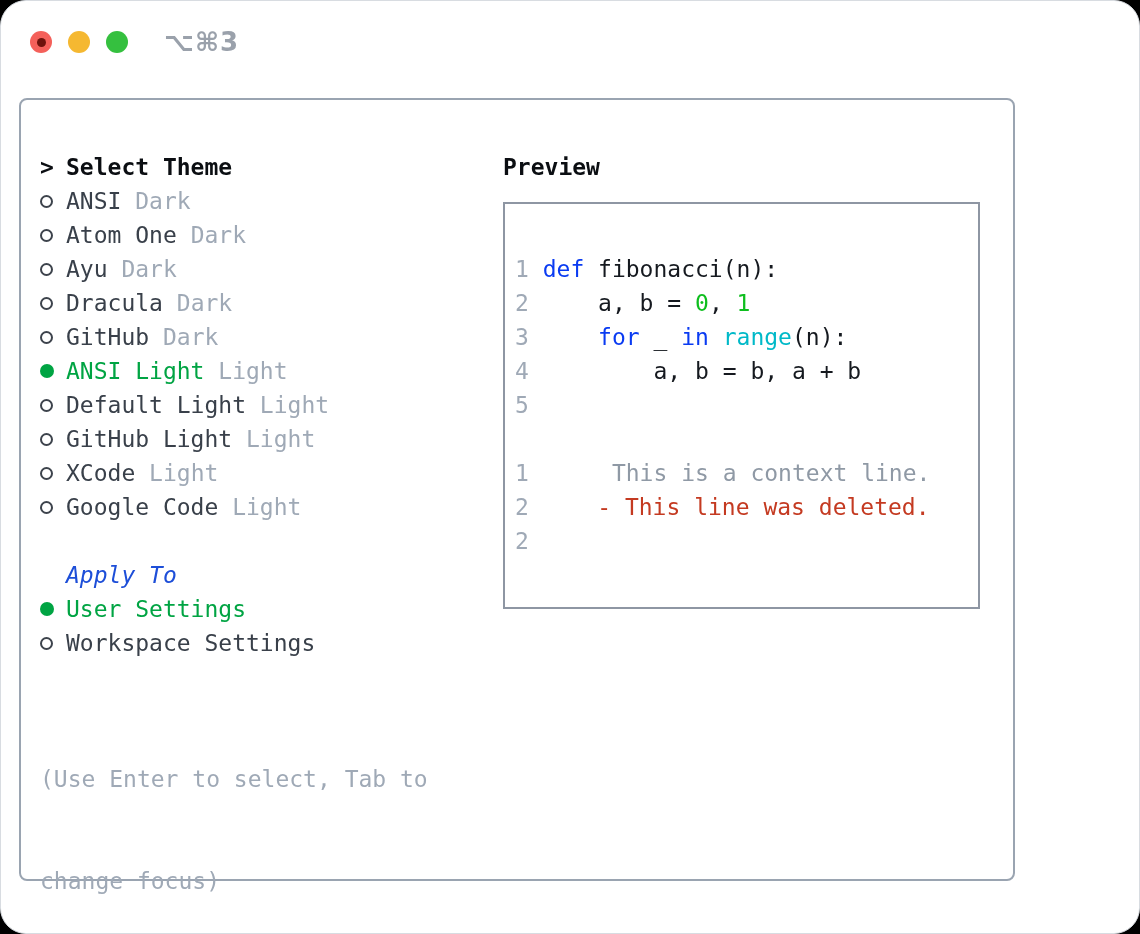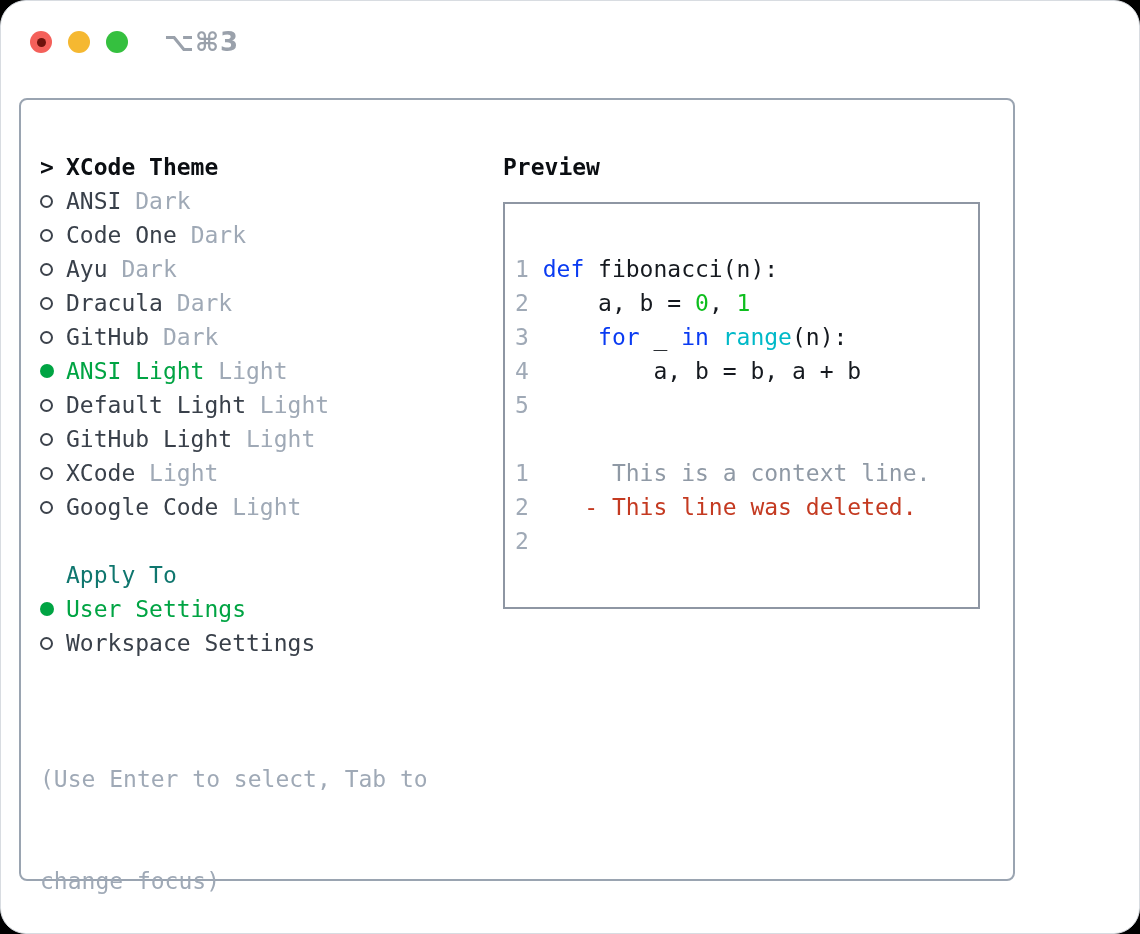--- a/index.html
+++ b/index.html
@@ -29,41 +29,41 @@
     box-sizing:border-box;border:2px solid #9aa4b1;border-radius:8px;
     background:#fff;display:flex;padding:50px 0 0 19px;
   }
   .leftcol{width:463px;flex:none;}
   .rightcol{flex:1;}
   .row{display:flex;align-items:center;height:34px;font-size:23px;}
   .row.spacer{height:34px;}
   .bcol{width:26px;flex:none;display:flex;align-items:center;}
   .prompt{color:#0b0e12;font-weight:bold;}
   .hdr{font-weight:bold;color:#0b0e12;}
-  .hdr2{color:#0f766e;}
+  .hdr2{color:#1d4ed8;font-style:italic;}
   .radio{width:9px;height:9px;border:2px solid #3d434c;border-radius:50%;background:transparent;}
   .row.sel .radio{width:14px;height:14px;border:none;background:var(--c-selection,#00a443);}
   .label{white-space:pre;color:var(--c-text,#39404a);}
   .label .variant{color:var(--c-muted,#9fa9b6);margin-left:1ch;}
   .row.sel .label .name{color:var(--c-selection,#00a443);}
   .help{margin-top:0;color:var(--c-muted,#9fa9b6);font-size:23px;line-height:34px;white-space:pre;}
   
   .codebox{
     margin-top:18px;width:477px;height:407px;box-sizing:border-box;
     border:2px solid #8e96a3;background:#fff;padding:48px 0 0 10px;overflow:hidden;
   }
   .cline{display:flex;height:34px;font-size:23px;line-height:34px;}
   .cline .ln{width:1ch;text-align:right;flex:none;color:var(--c-muted,#9fa9b6);margin-right:1ch;}
   .cline .ct{white-space:pre;}
   .tk-pl{color:var(--c-code_text,#15191f);}
   .tk-kw{color:var(--c-keyword,#0a3bf2);}
   .tk-bi{color:var(--c-builtin,#00b9c8);}
   .tk-num{color:var(--c-number,#0ebe1e);}
   .tk-ctx{color:var(--c-context,#8f99a5);}
-  .tk-del{color:var(--c-deleted,#c43a21);}
+  .tk-del{color:var(--c-deleted,#c43a21);margin-left:13px;}
   .tk-add{color:var(--c-added,#0ebe1e);}
 </style>
 </head>
 <body>
 
 <div class="window">
 
   <div class="titlebar">
     <div class="lights">
       <span class="light red">
@@ -73,36 +73,36 @@
       <span class="light green"></span>
     </div>
     <span class="wtitle">⌥⌘3</span>
   </div>
 
   <div class="panel">
 
     <div class="leftcol">
       <div class="row">
         <span class="bcol prompt">&gt;</span>
-        <span class="hdr">XCode Theme</span>
+        <span class="hdr">Select Theme</span>
       </div>
 
       <div id="themes">
   <div class="row opt">
     <span class="bcol">
       <span class="radio"></span>
     </span>
     <span class="label"><span class="name">ANSI</span><span class="variant">Dark</span></span>
   </div>
 
   <div class="row opt">
     <span class="bcol">
       <span class="radio"></span>
     </span>
-    <span class="label"><span class="name">Code One</span><span class="variant">Dark</span></span>
+    <span class="label"><span class="name">Atom One</span><span class="variant">Dark</span></span>
   </div>
 
   <div class="row opt">
     <span class="bcol">
       <span class="radio"></span>
     </span>
     <span class="label"><span class="name">Ayu</span><span class="variant">Dark</span></span>
   </div>
 
 

